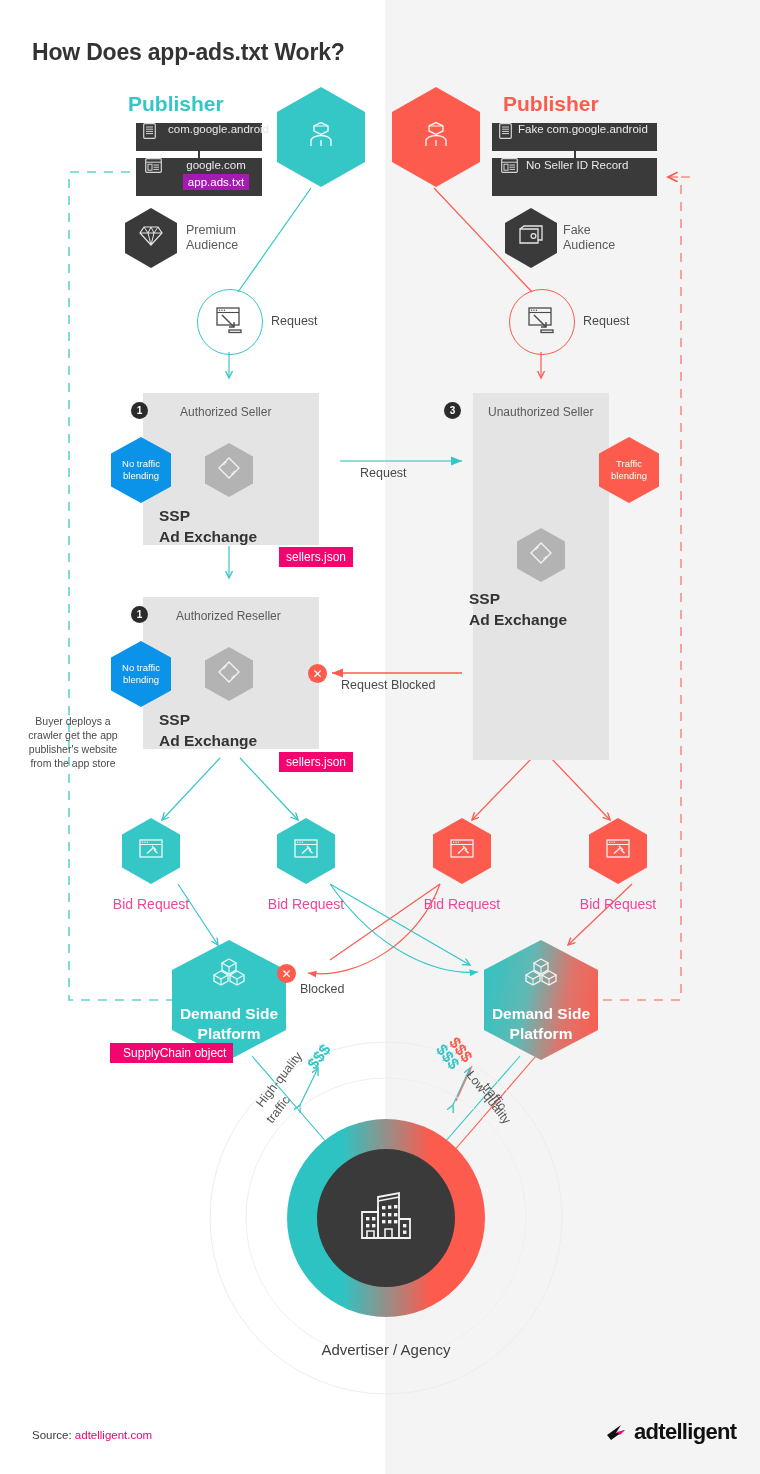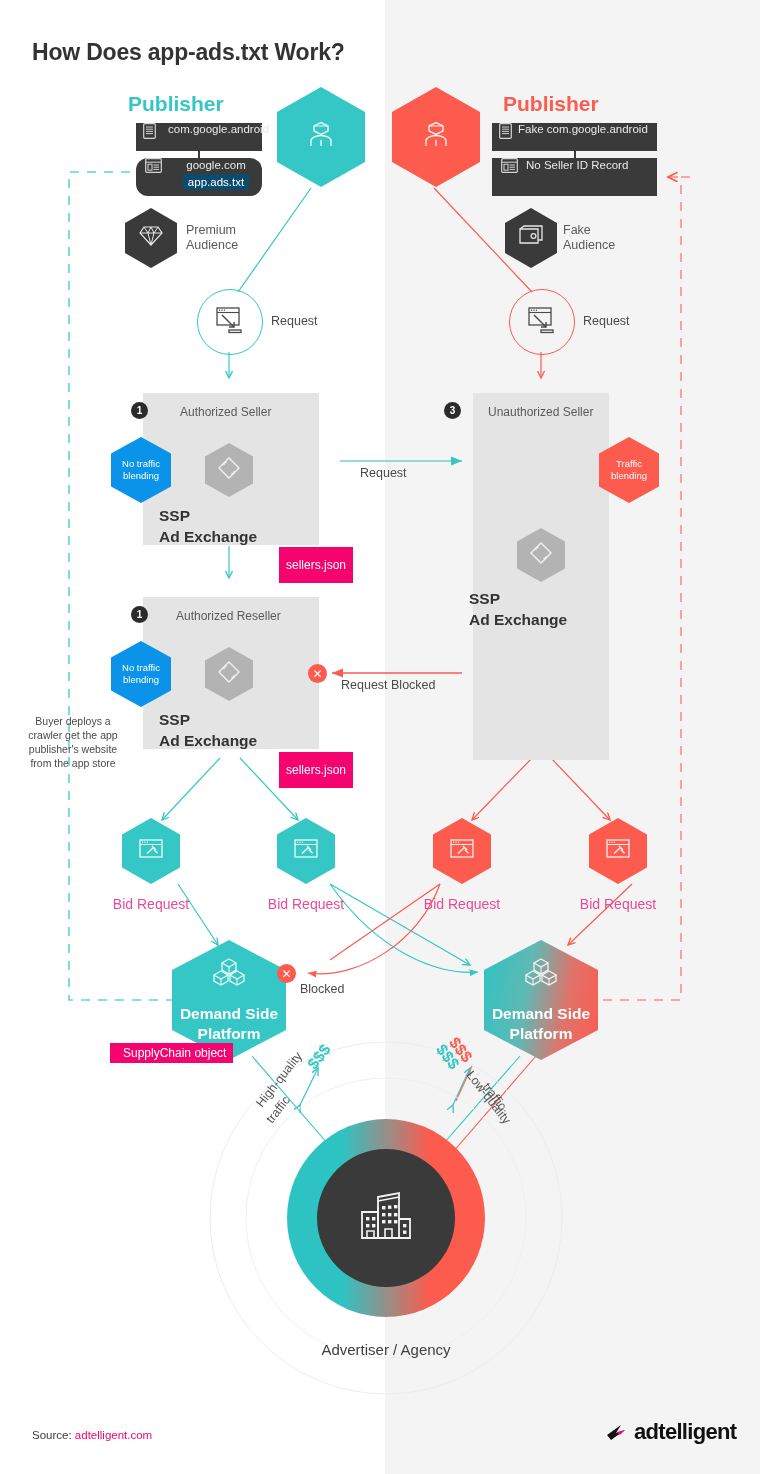--- a/index.html
+++ b/index.html
@@ -26,25 +26,25 @@
   .pub-head.red{color:#fc5b4e;left:503px;top:92px;}
 
   
   .darkrow{
     background:#3a3a3a;color:#e9e9e9;display:flex;align-items:flex-start;
     font-size:11.5px;
   }
   .darkrow .ico{flex:0 0 auto;display:flex;align-items:center;justify-content:center;}
   .row-app{left:136px;top:123px;width:126px;height:28px;padding-left:0;}
   .row-app .lbl{margin-left:6px;}
-  .row-site{left:136px;top:158px;width:126px;height:38px;flex-direction:row;border-radius:12px;}
+  .row-site{left:136px;top:158px;width:126px;height:38px;flex-direction:row;}
   .row-site .stack{flex:1;display:flex;flex-direction:column;align-items:center;justify-content:center;}
   .row-app2{left:492px;top:123px;width:165px;height:28px;}
   .row-site2{left:492px;top:158px;width:165px;height:38px;}
-  .pinktag{background:#0c4a6e;color:#ffffff;padding:1px 5px;font-size:11.5px;line-height:14px;}
+  .pinktag{background:#a21caf;color:#ffffff;padding:1px 5px;font-size:11.5px;line-height:14px;}
   .siteline{font-size:11.5px;line-height:14px;}
 
   .connector{position:absolute;background:#3a3a3a;width:2px;}
 
   
   .hex{
     position:absolute;
     clip-path:polygon(50% 0%,100% 25%,100% 75%,50% 100%,0% 75%,0% 25%);
     display:flex;flex-direction:column;align-items:center;justify-content:center;
     text-align:center;color:#ffffff;
@@ -67,21 +67,21 @@
 
   
   .panel{position:absolute;background:#e4e4e4;}
   .panel-title{position:absolute;font-size:12px;color:#5a5a5a;}
   .numbadge{
     position:absolute;width:17px;height:17px;border-radius:50%;background:#2b2b2b;color:#fff;
     font-size:10px;display:flex;align-items:center;justify-content:center;font-weight:bold;
   }
   .ssp-name{position:absolute;font-size:15.5px;font-weight:bold;color:#333;line-height:21px;}
   .tag-sellers{
-    position:absolute;background:#f5046f;color:#fff;font-size:12px;padding:11px 7px;
+    position:absolute;background:#f5046f;color:#fff;font-size:12px;padding:3px 7px;
   }
   .blend-txt{font-size:9.5px;line-height:12px;}
 
   .note{
     position:absolute;font-size:10.5px;color:#4a4a4a;line-height:14px;text-align:center;width:110px;
   }
 
   .flowlbl{position:absolute;font-size:12.5px;color:#4a4a4a;}
   .xmark{
     position:absolute;width:19px;height:19px;border-radius:50%;background:#fc5b4e;color:#fff;

